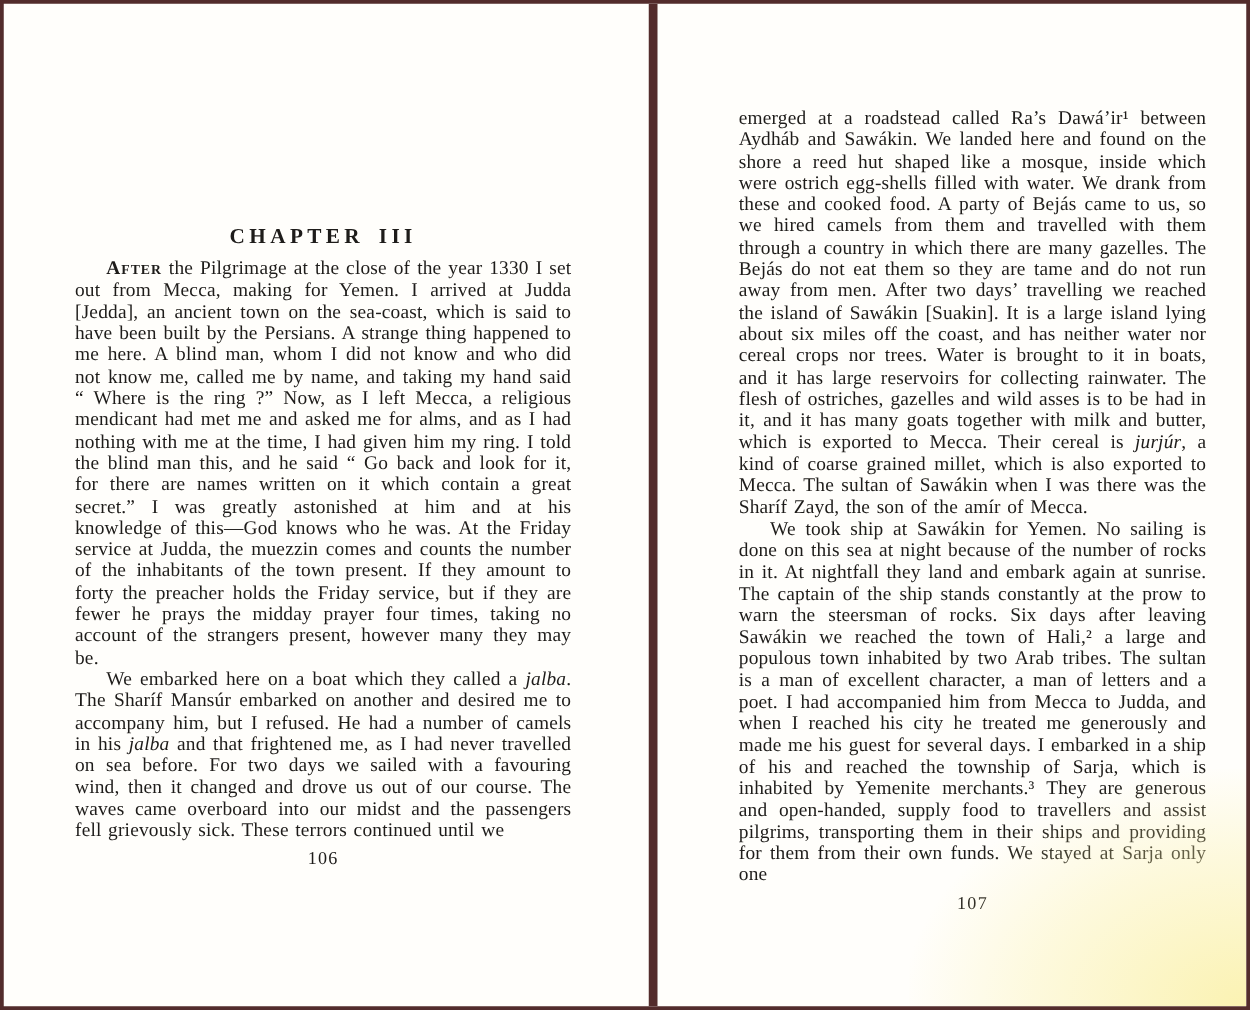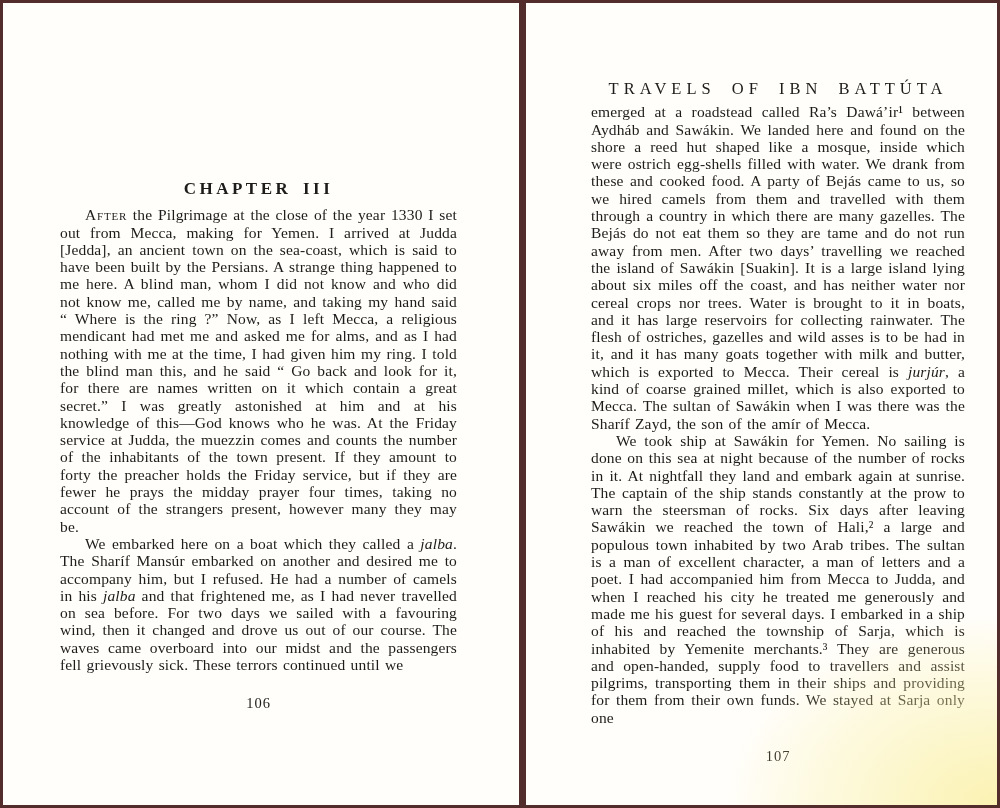--- a/index.html
+++ b/index.html
@@ -86,23 +86,24 @@
   }
   .para.indent {
     text-indent: 25px;
   }
   .ital {
     font-style: italic;
   }
   .smallcaps {
     font-variant: small-caps;
     letter-spacing: 0.8px;
+    font-weight: bold;
   }
   .folio {
-    margin-top: 22px;
+    margin-top: 6px;
     text-align: center;
     font-size: 14.5px;
     letter-spacing: 1px;
     font-variant-numeric: oldstyle-nums;
   }
 </style>
 </head>
 <body>
 
 <div class="scan">
@@ -110,21 +111,20 @@
   <div class="page-col col-left">
     <h2 class="chapter-head">CHAPTER III</h2>
     <div class="body-block">
         <p class="para indent"><span class="smallcaps">After</span><span> the Pilgrimage at the close of the year 1330 I set out from Mecca, making for Yemen. I arrived at Judda [Jedda], an ancient town on the sea-coast, which is said to have been built by the Persians. A strange thing happened to me here. A blind man, whom I did not know and who did not know me, called me by name, and taking my hand said “ Where is the ring ?” Now, as I left Mecca, a religious mendicant had met me and asked me for alms, and as I had nothing with me at the time, I had given him my ring. I told the blind man this, and he said “ Go back and look for it, for there are names written on it which contain a great secret.” I was greatly astonished at him and at his knowledge of this—God knows who he was. At the Friday service at Judda, the muezzin comes and counts the number of the inhabitants of the town present. If they amount to forty the preacher holds the Friday service, but if they are fewer he prays the midday prayer four times, taking no account of the strangers present, however many they may be.</span></p>
         <p class="para indent"><span>We embarked here on a boat which they called a </span><span class="ital">jalba</span><span>. The Sharíf Mansúr embarked on another and desired me to accompany him, but I refused. He had a number of camels in his </span><span class="ital">jalba</span><span> and that frightened me, as I had never travelled on sea before. For two days we sailed with a favouring wind, then it changed and drove us out of our course. The waves came overboard into our midst and the passengers fell grievously sick. These terrors continued until we</span></p>
       </div>
     <div class="folio">106</div>
   </div>
 
   <div class="page-col col-right">
-    <h2 class="running-head">TRAVELS OF IBN BATTÚTA</h2>
     <div class="body-block">
         <p class="para"><span>emerged at a roadstead called Ra’s Dawá’ir¹ between Aydháb and Sawákin. We landed here and found on the shore a reed hut shaped like a mosque, inside which were ostrich egg-shells filled with water. We drank from these and cooked food. A party of Bejás came to us, so we hired camels from them and travelled with them through a country in which there are many gazelles. The Bejás do not eat them so they are tame and do not run away from men. After two days’ travelling we reached the island of Sawákin [Suakin]. It is a large island lying about six miles off the coast, and has neither water nor cereal crops nor trees. Water is brought to it in boats, and it has large reservoirs for collecting rainwater. The flesh of ostriches, gazelles and wild asses is to be had in it, and it has many goats together with milk and butter, which is exported to Mecca. Their cereal is </span><span class="ital">jurjúr</span><span>, a kind of coarse grained millet, which is also exported to Mecca. The sultan of Sawákin when I was there was the Sharíf Zayd, the son of the amír of Mecca.</span></p>
         <p class="para indent"><span>We took ship at Sawákin for Yemen. No sailing is done on this sea at night because of the number of rocks in it. At nightfall they land and embark again at sunrise. The captain of the ship stands constantly at the prow to warn the steersman of rocks. Six days after leaving Sawákin we reached the town of Hali,² a large and populous town inhabited by two Arab tribes. The sultan is a man of excellent character, a man of letters and a poet. I had accompanied him from Mecca to Judda, and when I reached his city he treated me generously and made me his guest for several days. I embarked in a ship of his and reached the township of Sarja, which is inhabited by Yemenite merchants.³ They are generous and open-handed, supply food to travellers and assist pilgrims, transporting them in their ships and providing for them from their own funds. We stayed at Sarja only one</span></p>
       </div>
     <div class="folio">107</div>
   </div>
 
   <div class="gutter"></div>
   <div class="stain"></div>
 

